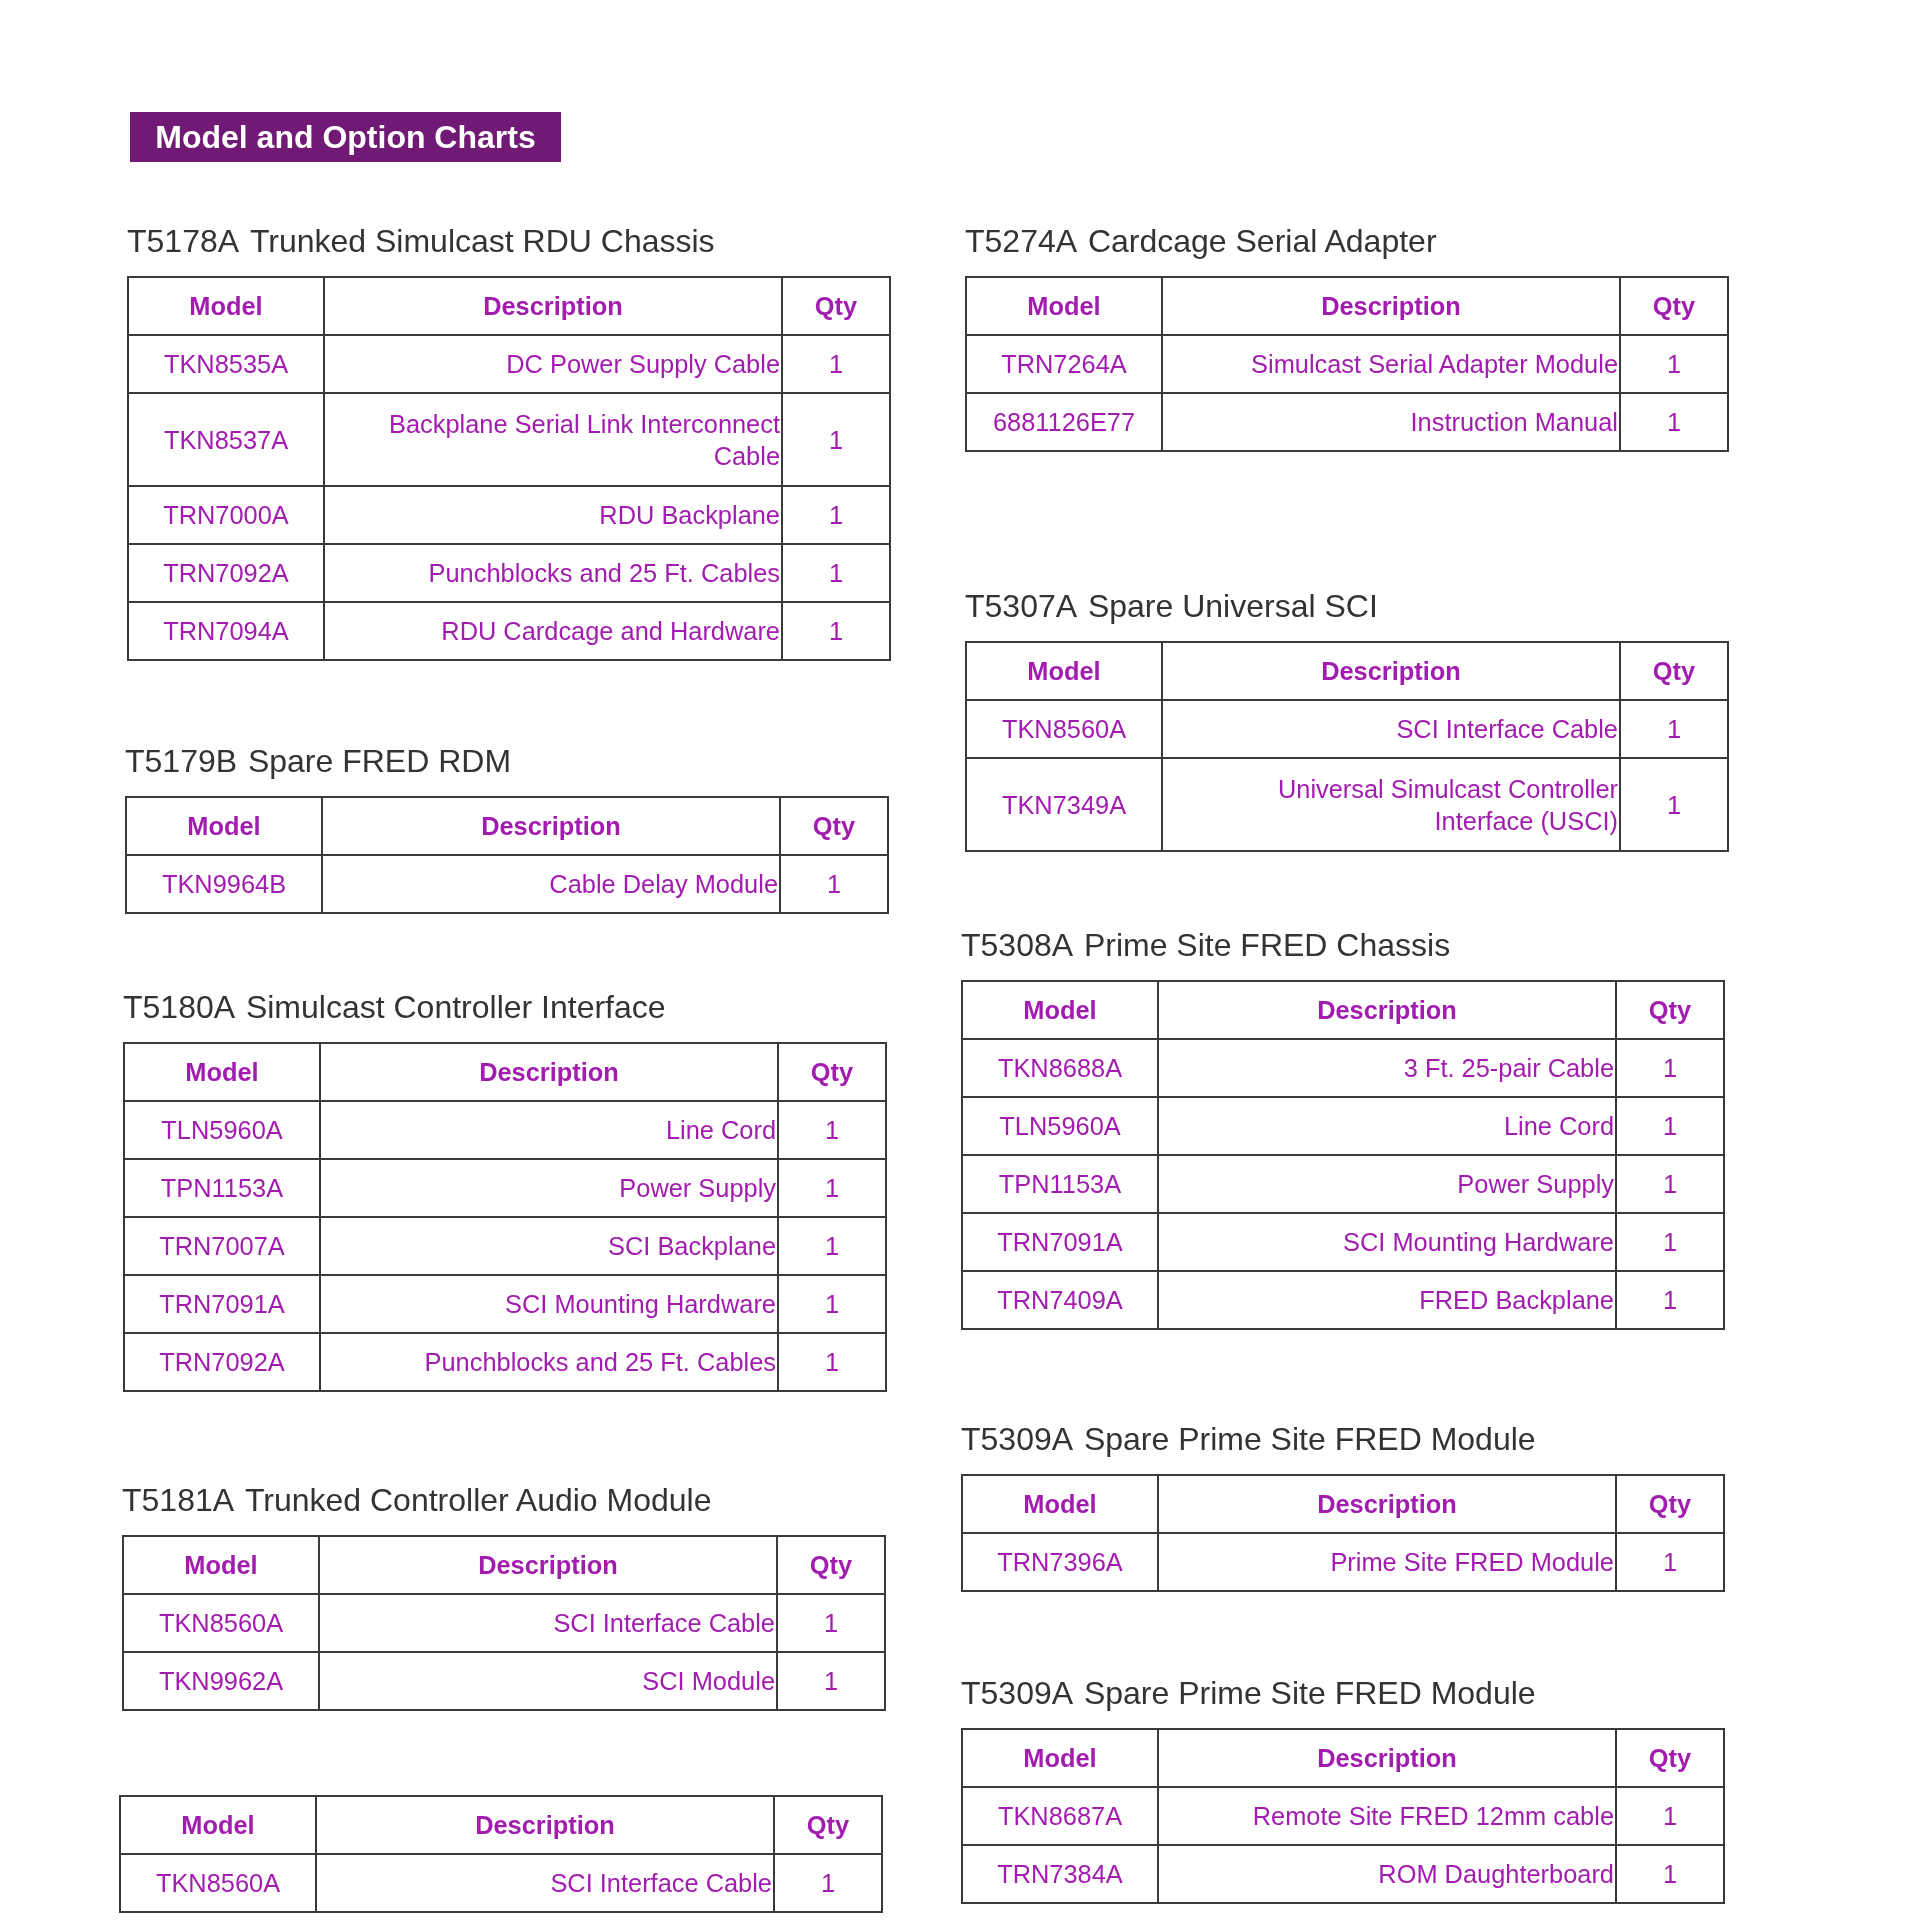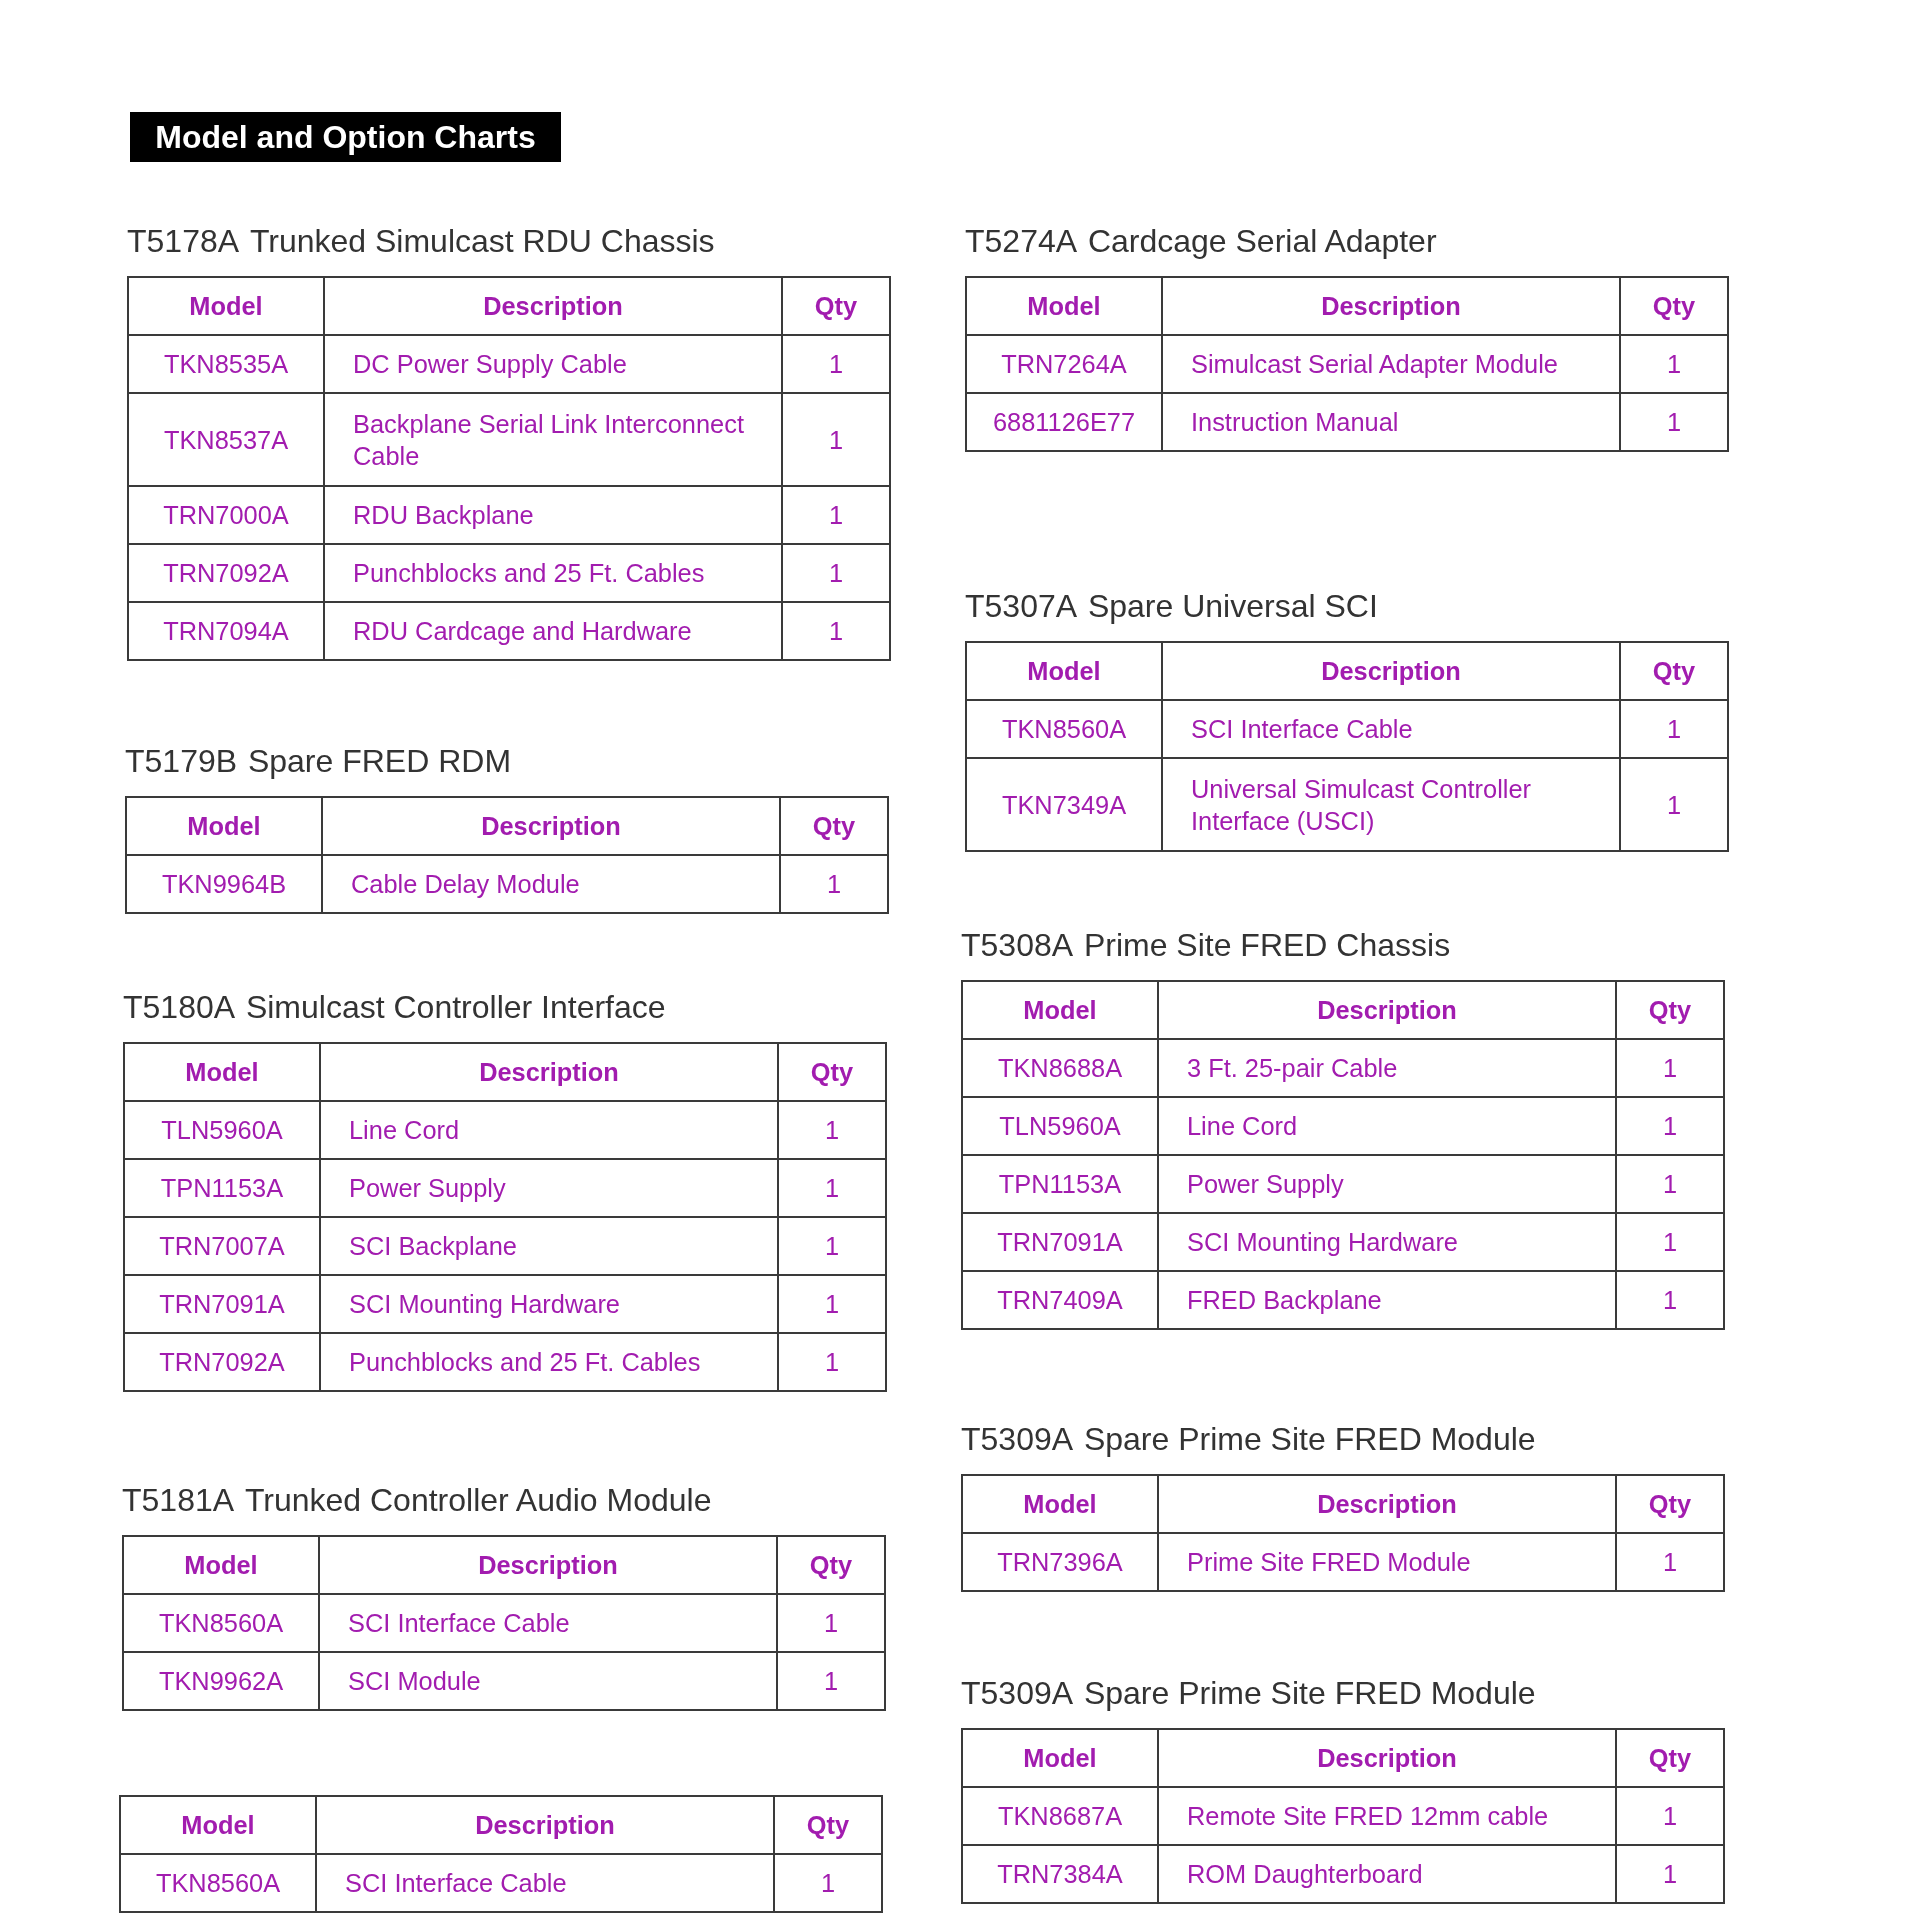--- a/index.html
+++ b/index.html
@@ -3,21 +3,21 @@
   <meta charset="utf-8">
   <style>
     html, body { margin: 0; padding: 0; }
     body {
       width: 1934px; height: 2549px; position: relative; overflow: hidden;
       background: #ffffff; color: #3a3a3a;
       font-family: "Liberation Sans", sans-serif;
     }
     .banner {
       position: absolute; left: 130px; top: 112px; width: 431px; height: 50px;
-      background: #000000; color: #ffffff;
+      background: #701a75; color: #ffffff;
       font-family: "Liberation Sans", sans-serif; font-weight: bold;
       font-size: 32px; line-height: 50px; text-align: center; letter-spacing: 0px;
     }
     .section { position: absolute; }
     .section-title {
       font-size: 32px; line-height: 39px; white-space: nowrap; color: #333;
       margin: 0 0 15.4px 0; font-weight: normal;
     }
     .section-title .code { margin-right: 10.8px; }
     table.chart {
@@ -25,21 +25,21 @@
       font-size: 25.4px; color: #a21caf;
     }
     table.chart th, table.chart td {
       border: 2.3px solid #3a3a3a; padding: 0 0 0 0; vertical-align: middle;
     }
     table.chart th {
       font-weight: bold; text-align: center; height: 56px; font-size: 25.4px;
     }
     table.chart td { height: 56px; line-height: 32px; }
     table.chart td.model { text-align: center; }
-    table.chart td.desc { text-align: left; padding-left: 28px; padding-right: 7px; }
+    table.chart td.desc { text-align: right; padding-left: 28px; padding-right: 1px; }
     table.chart td.qty { text-align: center; }
     table.chart tr.tall td { height: 91px; }
     .col-model { width: 196px; }
     .col-desc { width: 458px; }
     .col-qty { width: 108px; }
   </style>
 </head>
 <body>
 
 <div class="banner">Model and Option Charts</div>

